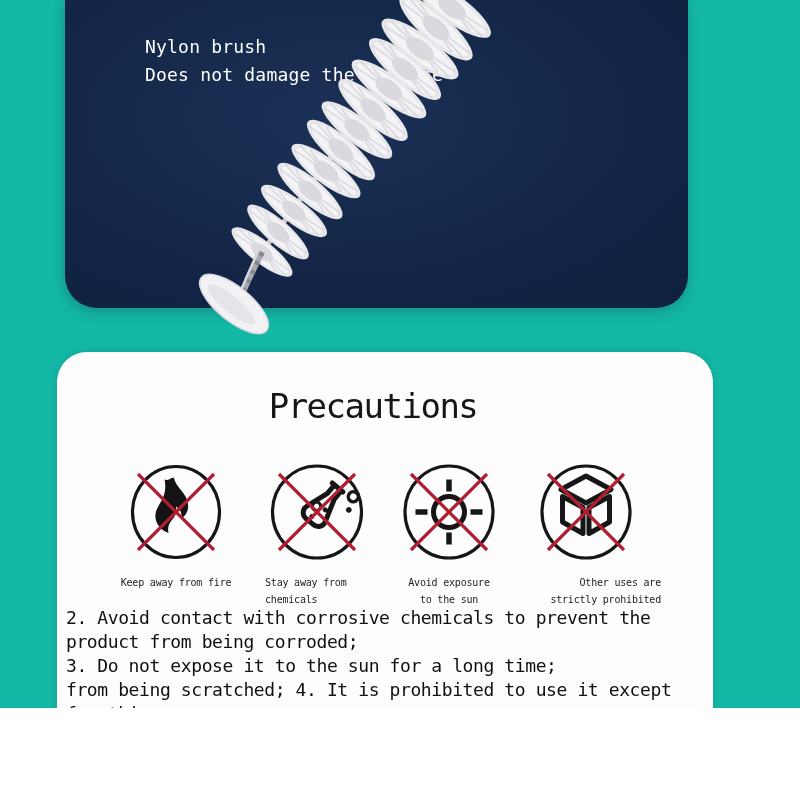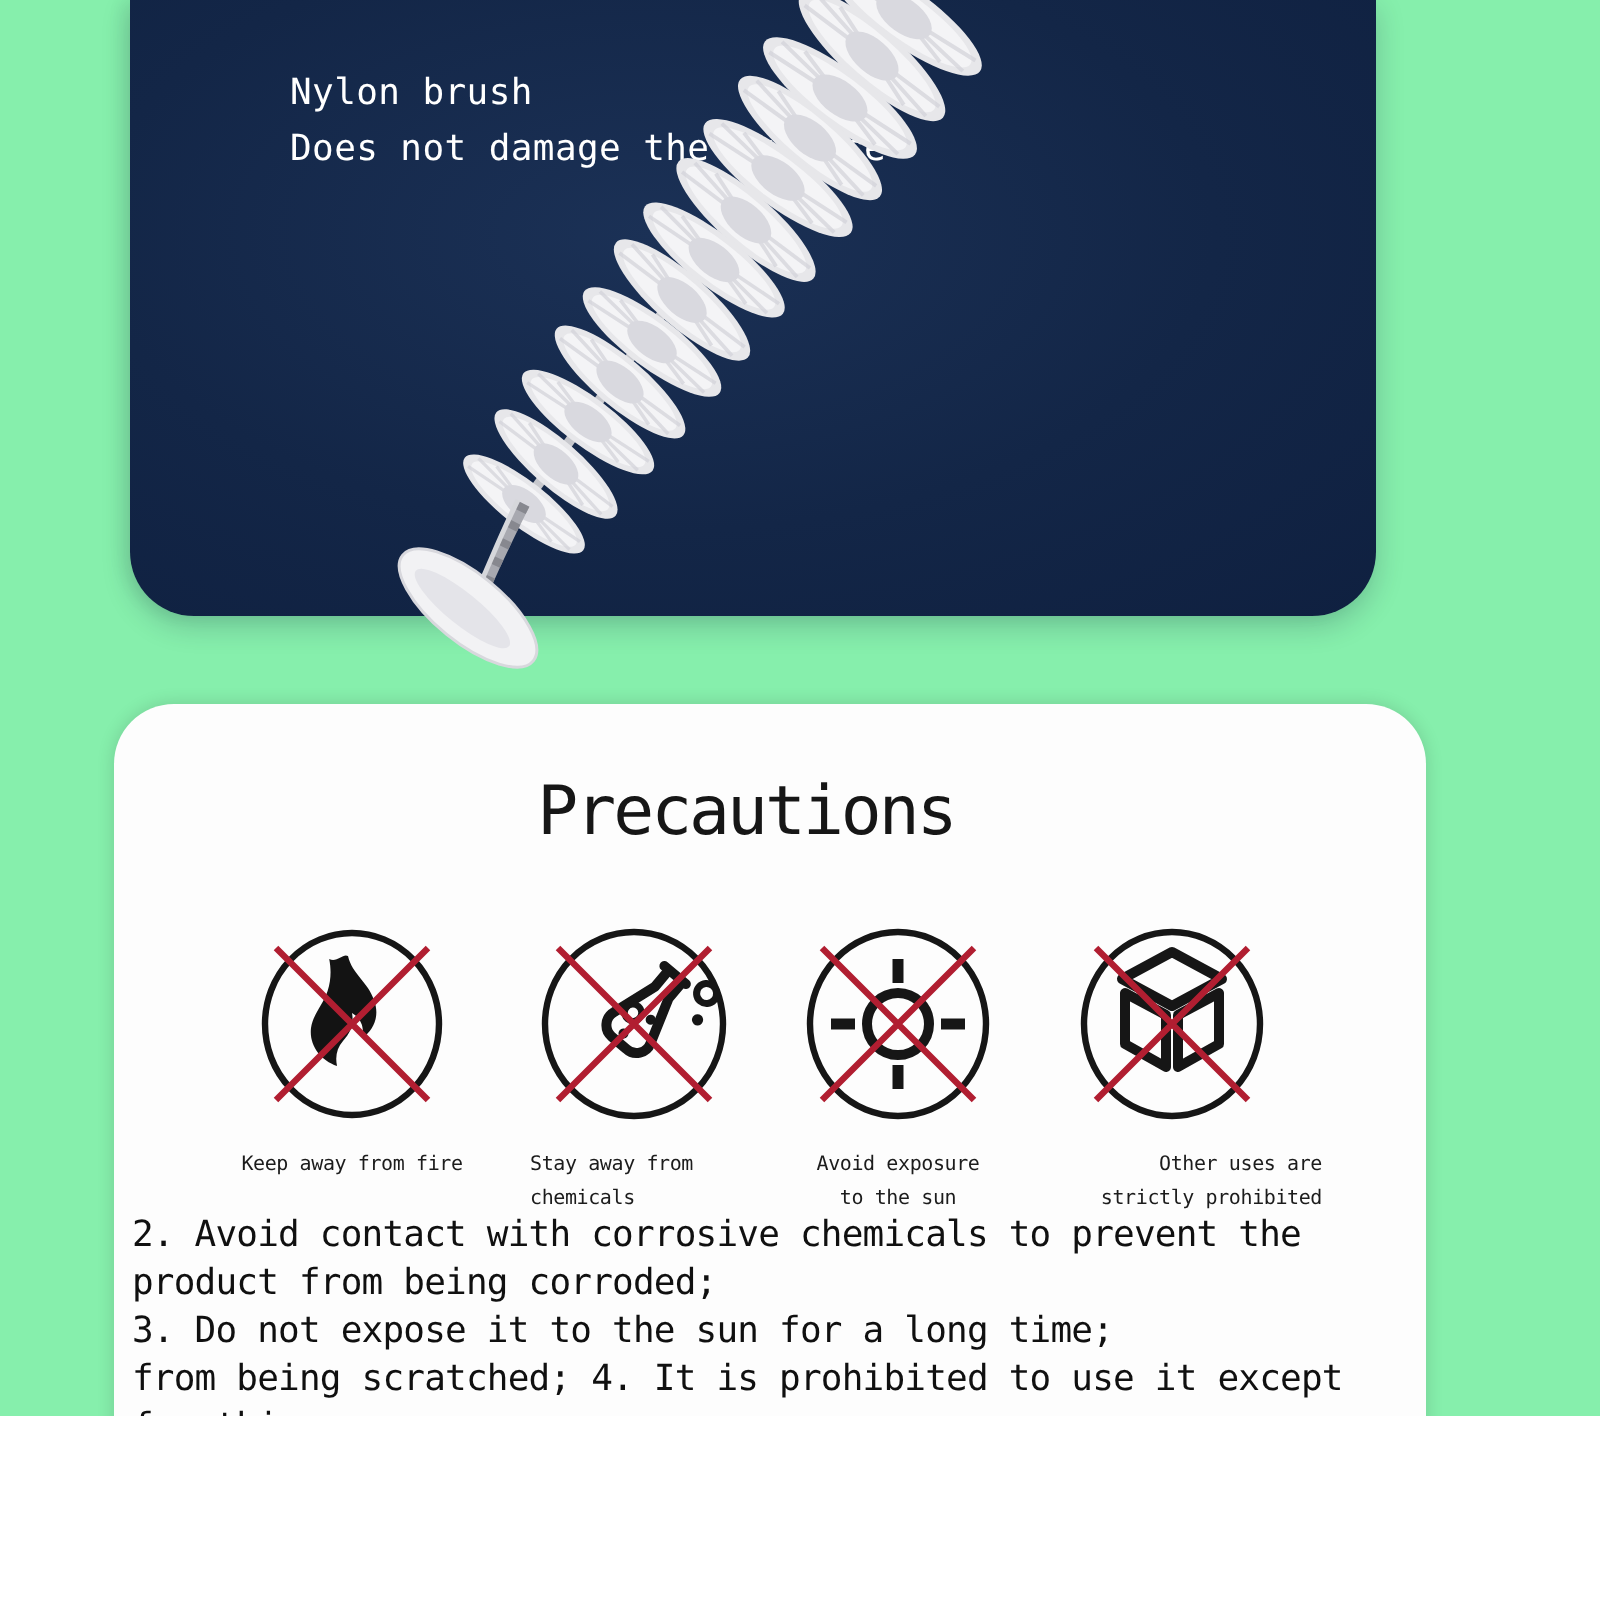--- a/index.html
+++ b/index.html
@@ -1,16 +1,16 @@
 <!DOCTYPE html>
 <html><head>
 <meta charset="utf-8">
 <style>
   html,body{margin:0;padding:0;background:#ffffff;}
-  .page{position:relative;width:800px;height:708px;overflow:hidden;background:#86efac;
+  .page{position:relative;width:800px;height:708px;overflow:hidden;background:#14b8a6;
         font-family:"DejaVu Sans Mono","Liberation Mono",monospace;}
   
   .hero{position:absolute;left:65px;top:0;width:623px;height:308px;
         border-radius:0 0 32px 32px;
         background:radial-gradient(ellipse at 42% 38%, #1b3156 0%, #132647 55%, #0f2040 100%);
         box-shadow:0 5px 14px rgba(25,35,65,0.22), -4px 0 8px rgba(0,0,0,0.06);}
   .hero-text{position:absolute;left:80px;top:33px;color:#ffffff;font-size:18px;
              line-height:28px;letter-spacing:0.2px;white-space:nowrap;}
   .brush-svg{position:absolute;left:0;top:0;width:800px;height:360px;z-index:2;pointer-events:none;}
   

